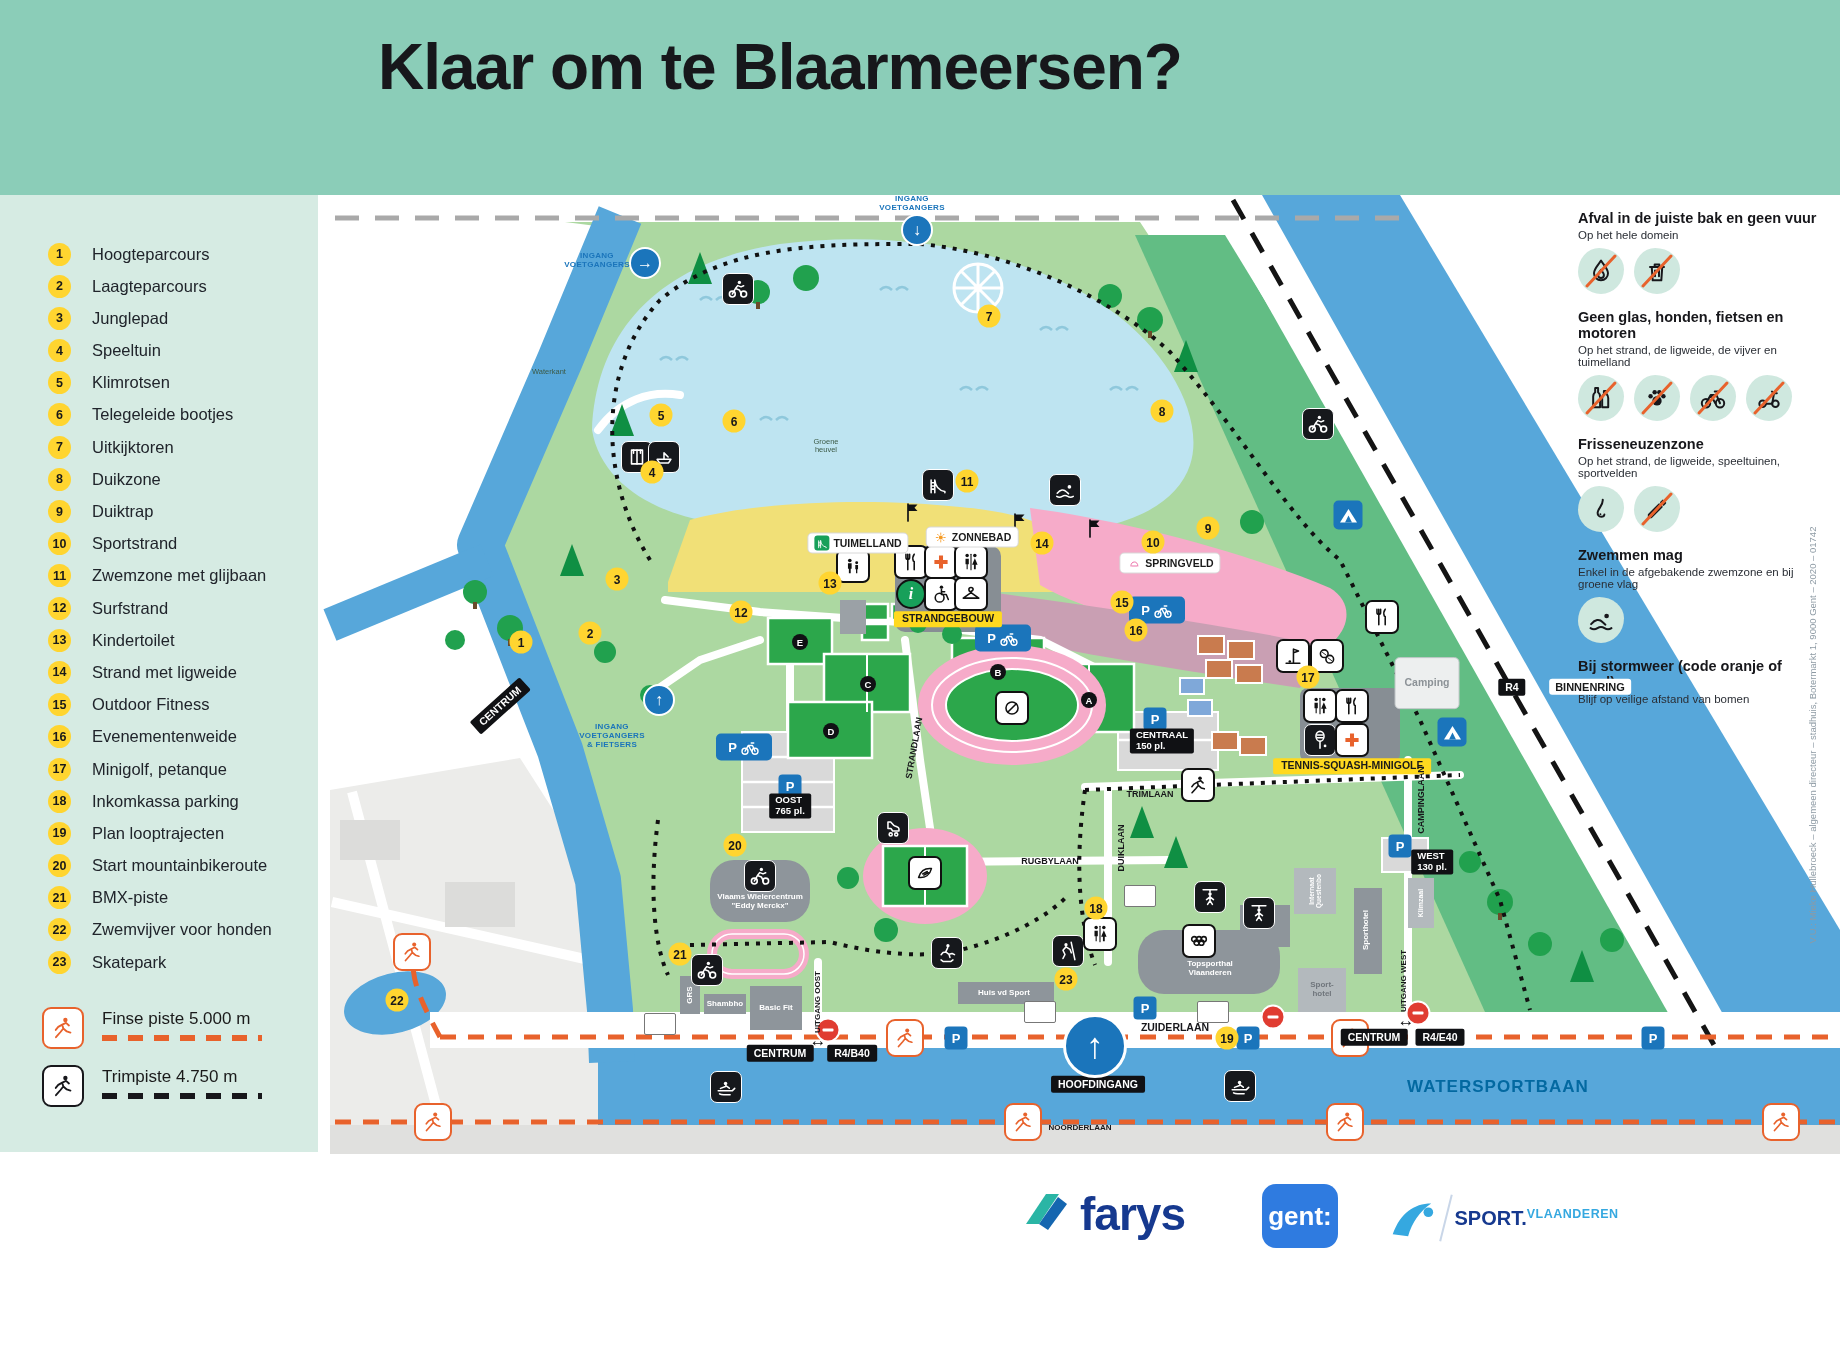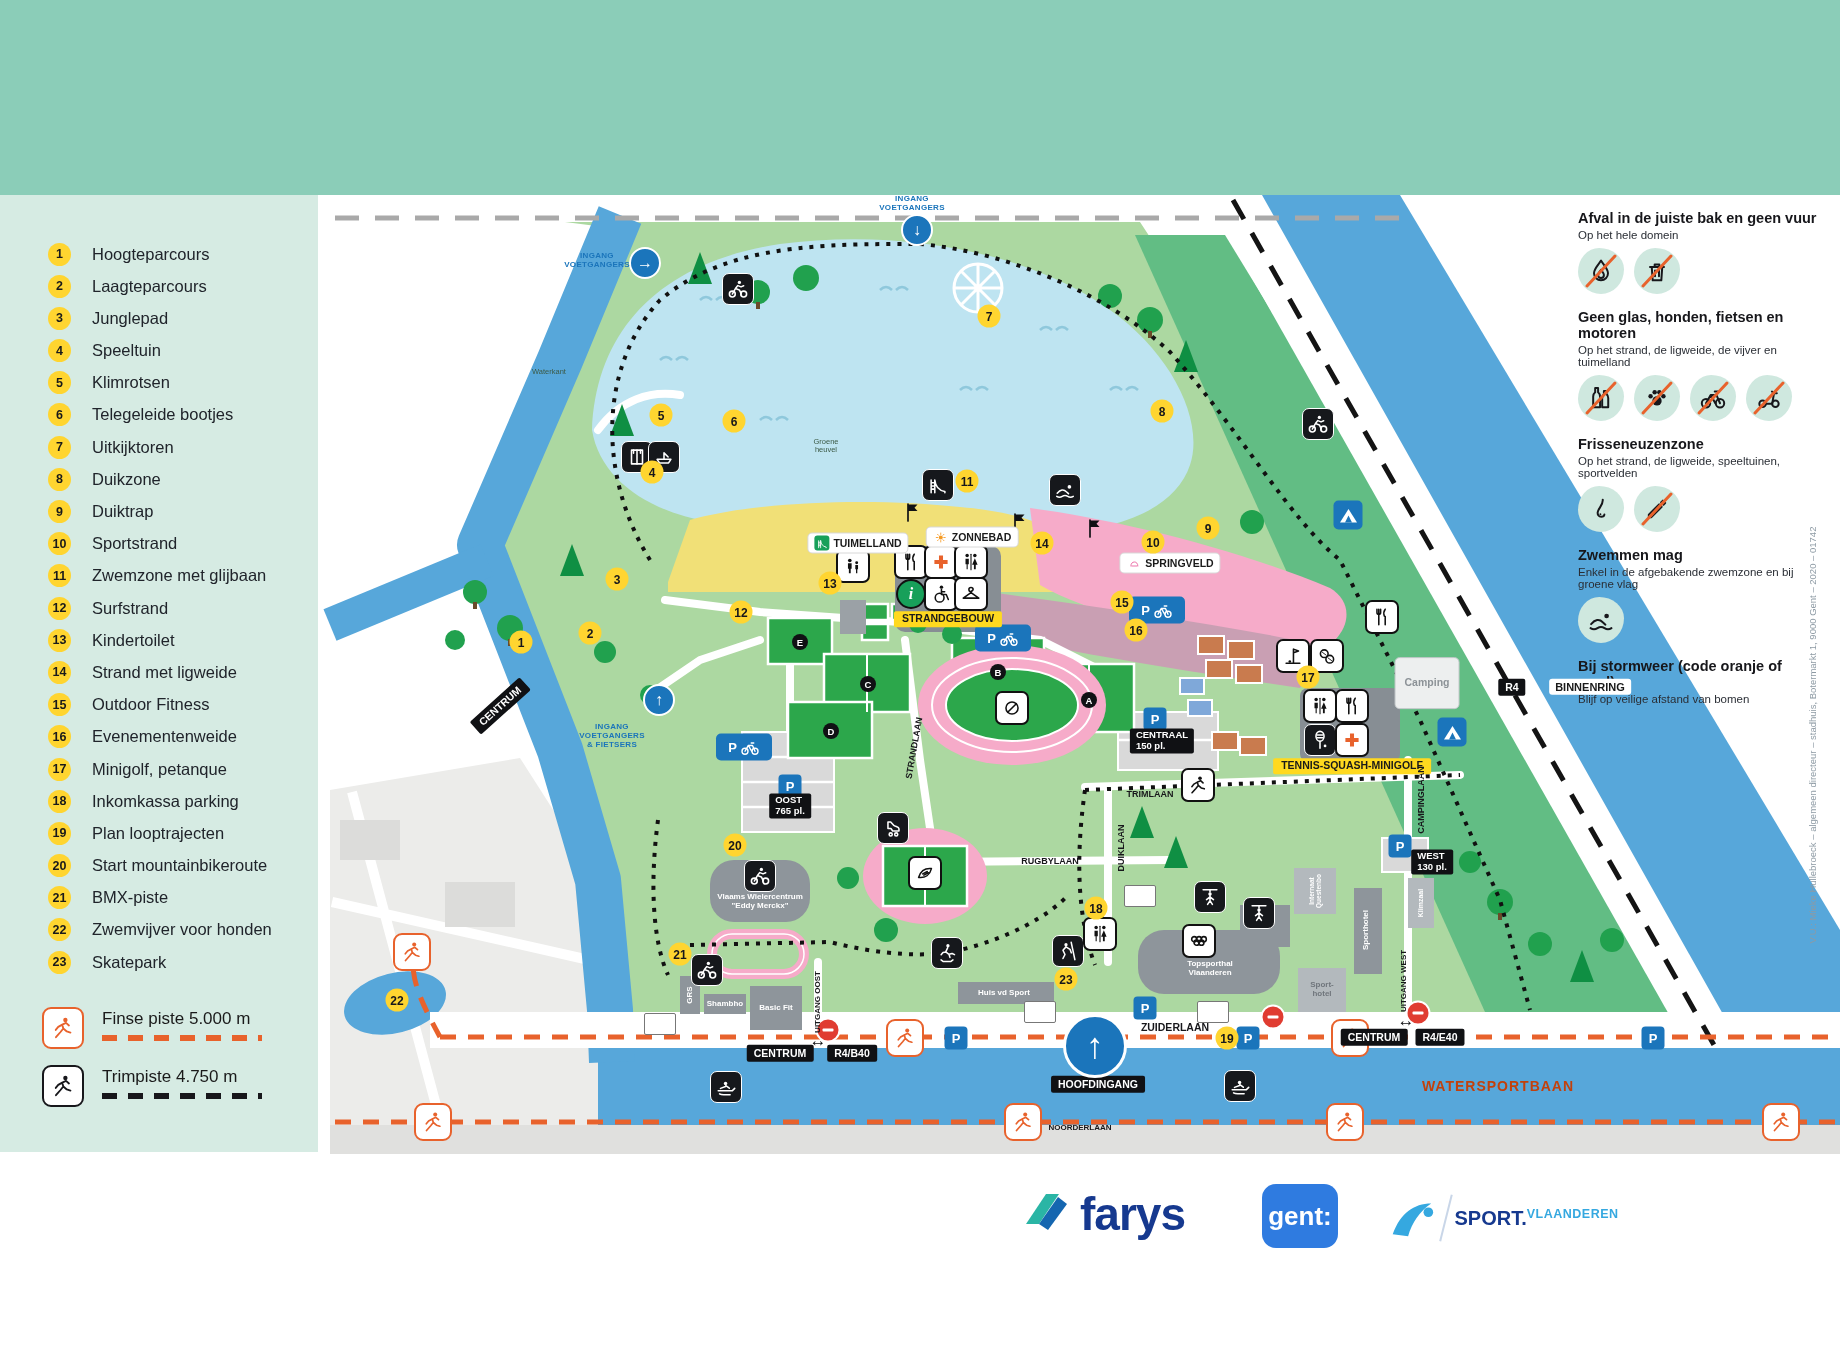--- a/index.html
+++ b/index.html
@@ -46,21 +46,21 @@
        line-height:1.12;z-index:28;}
   .s-ybox{background:#FFD91F;padding:2px 8px;font-weight:bold;font-size:10.5px;border-radius:2px;}
   .s-wbox{background:#fff;padding:2px 6px;font-weight:bold;font-size:10.5px;border-radius:4px;
           box-shadow:0 0 0 1px #d8d8d8;display:flex;align-items:center;gap:4px;white-space:nowrap;}
   .s-wboxp{background:#fff;padding:2px 6px;font-weight:800;font-size:11px;border-radius:3px;}
   .s-bbox{background:#101114;color:#fff;font-weight:bold;font-size:10.5px;padding:2.5px 7px;border-radius:2px;white-space:nowrap;}
   .s-bbox2{background:#101114;color:#fff;font-weight:bold;font-size:9.5px;padding:2px 6px;border-radius:2px;text-align:left;}
   .s-gbox{background:#EDEFEF;color:#8C9297;font-weight:bold;font-size:10.5px;padding:19px 9px;
           border-radius:5px;border:1.5px solid #C3C8CA;}
   .s-street{font-weight:bold;font-size:10.5px;color:#17171b;white-space:nowrap;}
-  .s-wtext{font-weight:bold;font-size:14px;color:#c2410c;letter-spacing:1px;white-space:nowrap;}
+  .s-wtext{font-weight:bold;font-size:17px;color:#0369a1;letter-spacing:1px;white-space:nowrap;}
   .s-tiny{font-size:7.5px;color:#3c5a46;}
   .s-bldg{color:#fff;font-weight:bold;font-size:8px;white-space:pre-line;}
   .s-bldg2{color:#70767c;font-weight:bold;font-size:8px;}
   .s-blue{color:#1B75BB;font-weight:800;font-size:8px;letter-spacing:.3px;}
   .s-arrow{font-weight:bold;font-size:17px;color:#101114;}
   .s-warrow{font-weight:bold;font-size:15px;color:#fff;}
   .tile{position:absolute;display:flex;align-items:center;justify-content:center;
         transform:translate(-50%,-50%);z-index:26;}
   .t-dark{width:30px;height:30px;border-radius:7px;background:#16181c;color:#fff;border:1.5px solid #fff;}
   .t-white{width:30px;height:30px;border-radius:7px;background:#fff;color:#111;border:2px solid #111;}
@@ -279,20 +279,21 @@
       </g>
       <g stroke="#E8622C" stroke-width="5" stroke-dasharray="16 12" fill="none">
         <path d="M440,1037 H1840"></path>
         <path d="M335,1122 H1840"></path>
         <path d="M440,1037 C420,1000 408,975 415,948"></path>
       </g>
     </g>
   </svg>
 
   <div class="hdr"></div>
+  <div class="title">Klaar om te Blaarmeersen?</div>
 
   <div class="sidebar">
     <div class="legend" id="legend-list">
         <div class="lrow">
           <div class="lnum">1</div>
           <div class="ltxt">Hoogteparcours</div>
         </div>
         <div class="lrow">
           <div class="lnum">2</div>
           <div class="ltxt">Laagteparcours</div>

